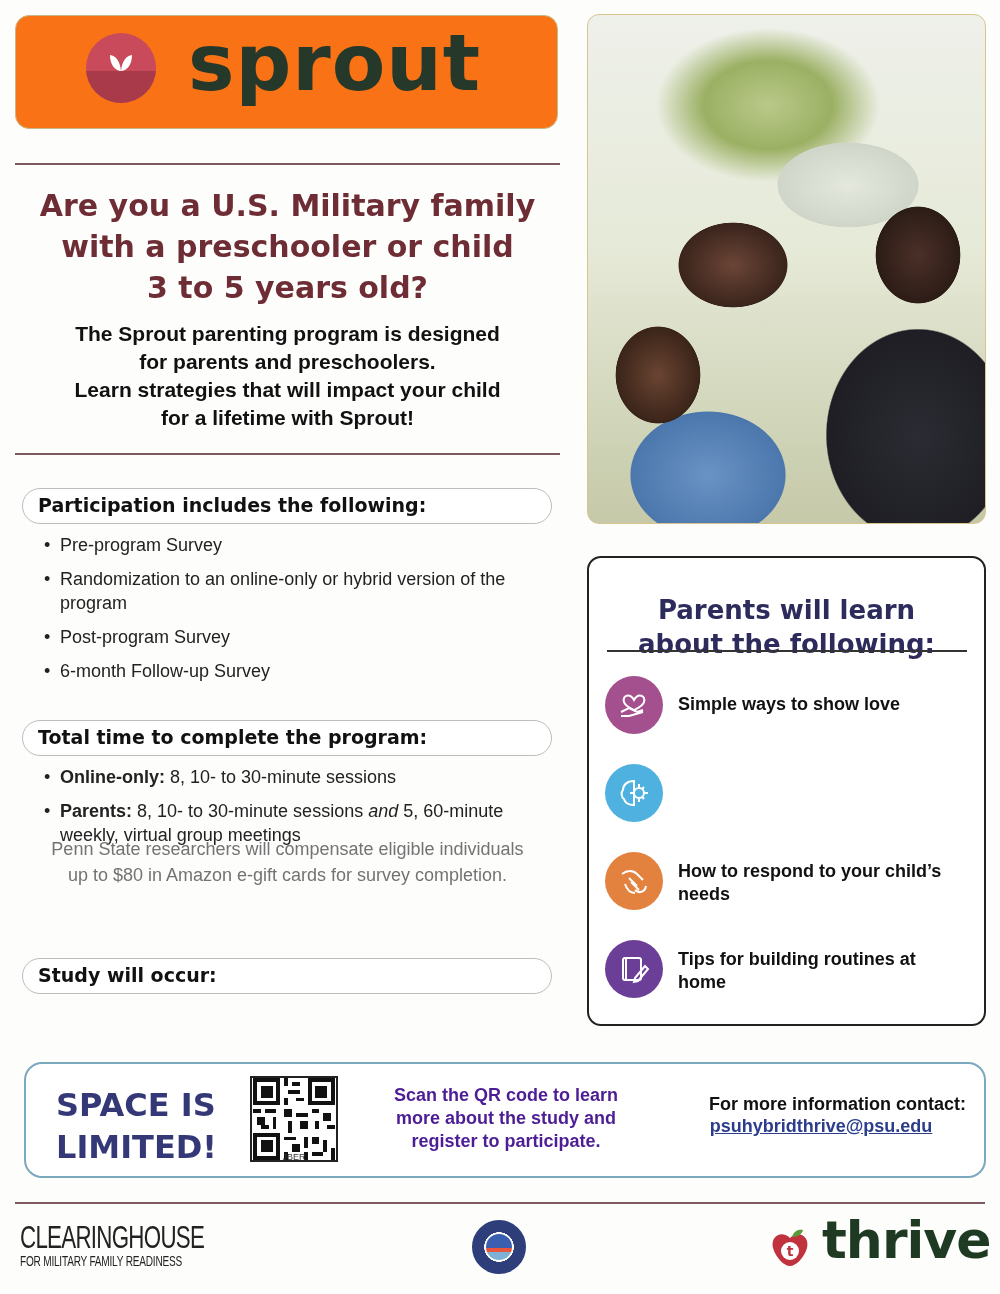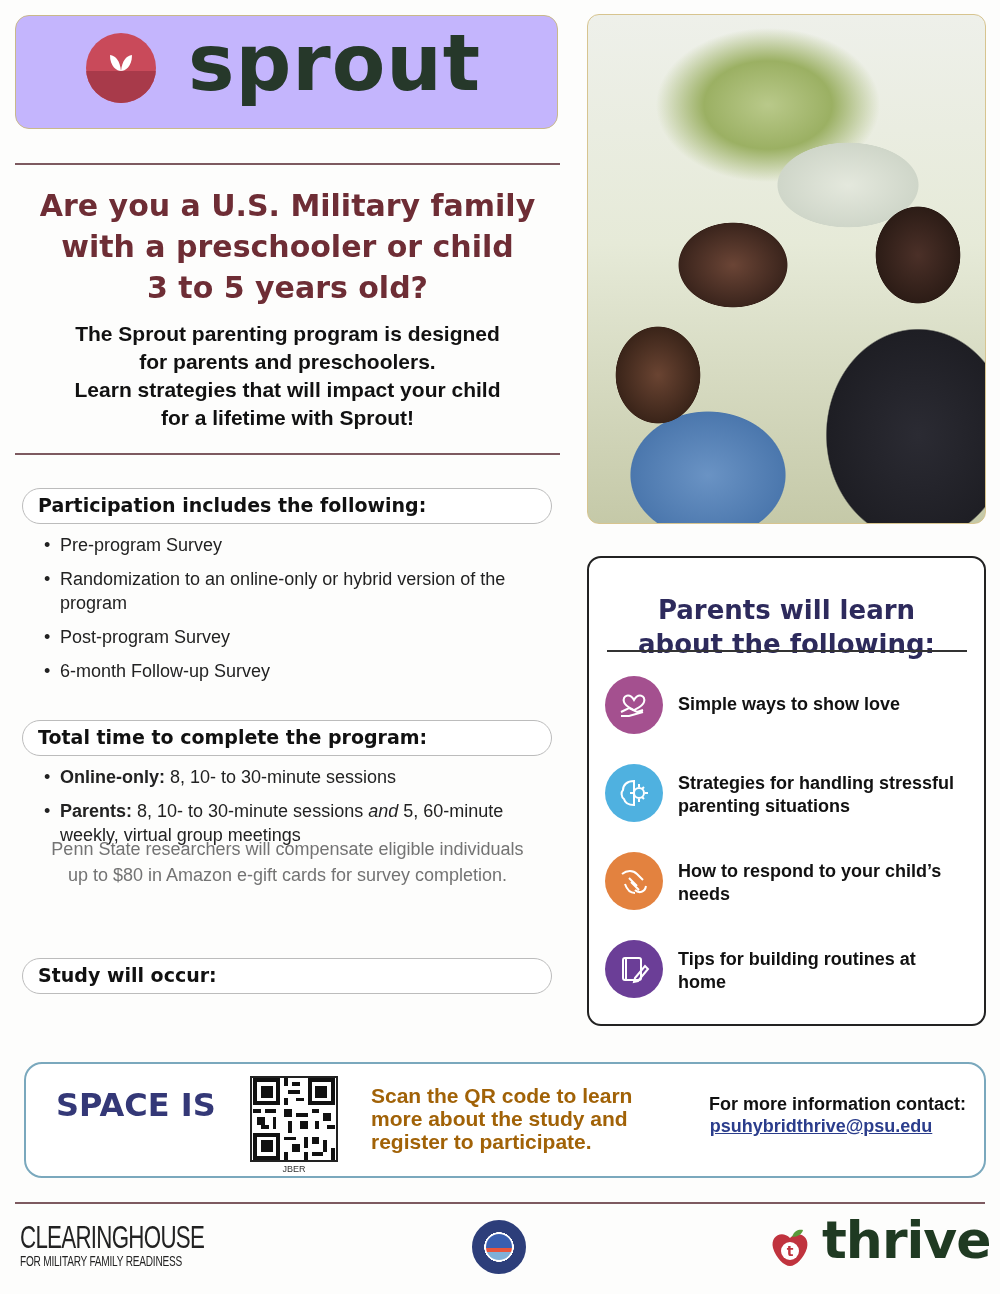--- a/index.html
+++ b/index.html
@@ -2,21 +2,21 @@
 <html><head>
 <meta charset="utf-8">
 <style>
   * { box-sizing: border-box; margin: 0; padding: 0; }
   html, body { width: 1000px; height: 1294px; background: #fdfdfc; overflow: hidden; }
   body { position: relative; font-family: "Liberation Sans", sans-serif; color: #111; }
 
   .abs { position: absolute; }
 
   
-  .logo-box { left: 15px; top: 15px; width: 543px; height: 114px; border: 1.5px solid #c9b98a; border-radius: 14px; background: #c4b5fd; }
+  .logo-box { left: 15px; top: 15px; width: 543px; height: 114px; border: 1.5px solid #c9b98a; border-radius: 14px; background: #f97316; }
   .logo-circle { left: 70px; top: 17px; width: 70px; height: 70px; border-radius: 50%; background: #c94a5a; overflow: hidden; }
   .logo-circle .lower { position: absolute; left: 0; bottom: 0; width: 100%; height: 46%; background: #a83a4a; }
   .logo-word { left: 172px; top: 2px; font-family: "DejaVu Sans", sans-serif; font-weight: bold; font-size: 78px; color: #26382a; letter-spacing: 1px; }
 
   .rule { height: 2px; background: #7d5a60; }
 
   .headline { left: 15px; top: 185px; width: 545px; text-align: center; font-family: "DejaVu Sans", sans-serif; font-weight: bold; font-size: 30px; line-height: 41px; color: #6e2d35; }
   .intro { left: 15px; top: 320px; width: 545px; text-align: center; font-weight: bold; font-size: 21px; line-height: 28px; color: #111; }
 
   .pill { left: 22px; width: 530px; height: 36px; border: 1.5px solid #bcbcbc; border-radius: 18px; background: #fff; padding-left: 15px; font-family: "DejaVu Sans", sans-serif; font-weight: bold; font-size: 19px; line-height: 33px; color: #111; }
@@ -47,22 +47,22 @@
   .learn-rule { left: 18px; top: 92px; width: 360px; height: 2px; background: #333; }
   .learn-item { left: 16px; width: 370px; height: 60px; }
   .learn-icon { position: absolute; left: 0; top: 0; width: 58px; height: 58px; border-radius: 50%; display: flex; align-items: center; justify-content: center; }
   .learn-icon svg { width: 34px; height: 34px; }
   .learn-text { position: absolute; left: 73px; top: 8px; width: 290px; font-weight: bold; font-size: 18px; line-height: 23px; color: #111; }
 
   
   .cta-box { left: 24px; top: 1062px; width: 962px; height: 116px; border: 2px solid #7aa8bd; border-radius: 18px; background: #fff; }
   .space { left: 30px; top: 20px; font-family: "DejaVu Sans", sans-serif; font-weight: bold; font-size: 32px; line-height: 42px; color: #343877; }
   .qr { left: 224px; top: 12px; width: 88px; height: 86px; border: 2px solid #222; background: #fff; }
-  .qr-label { left: 224px; top: 100px; width: 88px; text-align: center; font-size: 9px; color: #333; }
-  .scan { left: 345px; top: 20px; width: 270px; font-weight: bold; font-size: 21px; line-height: 23px; color: #a16207; }
+  .qr-label { left: 224px; top: 88px; width: 88px; text-align: center; font-size: 9px; color: #333; }
+  .scan { left: 345px; top: 20px; width: 270px; text-align: center; font-weight: bold; font-size: 18px; line-height: 23px; color: #4c1d95; }
   .contact { left: 650px; top: 30px; width: 290px; text-align: right; font-weight: bold; font-size: 18px; color: #111; }
   .email { left: 650px; top: 52px; width: 290px; text-align: center; font-weight: bold; font-size: 18px; color: #2b3d8c; text-decoration: underline; }
 
   
   .clearing { left: 20px; top: 1222px; }
   .clearing .big { font-family: "Liberation Sans Narrow", "Liberation Sans", sans-serif; font-size: 31px; line-height: 31px; color: #222; transform: scaleX(0.72); transform-origin: left; letter-spacing: -1px; display: block; white-space: nowrap; }
   .clearing .small { font-size: 14px; line-height: 16px; color: #222; transform: scaleX(0.72); transform-origin: left; display: block; white-space: nowrap; letter-spacing: -0.3px; }
   .seal { left: 472px; top: 1220px; width: 54px; height: 54px; border-radius: 50%; border: 4px solid #2d3e7a; background: radial-gradient(circle at 50% 50%, #fff 0 45%, #2d3e7a 46% 100%); }
   .seal .core { position: absolute; left: 10px; top: 10px; width: 26px; height: 26px; border-radius: 50%; background: linear-gradient(180deg, #3a5fb0 0 55%, #e8543c 55% 70%, #7fb0d8 70% 100%); }
   .thrive { left: 770px; top: 1216px; height: 60px; }
@@ -141,21 +141,20 @@
   </div>
 
   <div class="abs learn-item" style="top:206px;">
     <div class="learn-icon" style="background:#4fb1e0;">
       <svg viewBox="0 0 34 34" fill="none" stroke="#fff" stroke-width="2">
           <path d="M17 5 C 10 5 6 9 6 14 C 4 16 4 21 7 23 C 8 27 12 29 17 29 Z"></path>
           <circle cx="22" cy="17" r="5"></circle>
           <path d="M22 8 V 11 M22 23 V 26 M13 17 H 16 M28 17 H 31 M27 11 L 25 13 M27 23 L 25 21"></path>
         </svg>
     </div>
-    <div class="learn-text">Strategies for handling stressful parenting situations</div>
   </div>
 
   <div class="abs learn-item" style="top:294px;">
     <div class="learn-icon" style="background:#e3823f;">
       <svg viewBox="0 0 34 34" fill="none" stroke="#fff" stroke-width="2">
           <path d="M5 10 C 10 6 16 6 20 10 L 26 16 M12 14 L 20 22 M14 18 L 22 26 M18 26 C 22 30 28 28 29 22"></path>
           <path d="M8 20 C 10 26 14 29 18 29"></path>
         </svg>
     </div>
     <div class="learn-text">How to respond to your child’s needs</div>
@@ -169,20 +168,21 @@
           <path d="M18 26 L 28 14 L 31 17 L 21 29 L 17 30 Z"></path>
         </svg>
     </div>
     <div class="learn-text">Tips for building routines at home</div>
   </div>
 </div>
 
 <div class="abs cta-box">
   <div class="abs space">
     <div>SPACE IS</div>
+    <div>LIMITED!</div>
   </div>
   <div class="abs qr">
     <svg width="84" height="82" viewBox="0 0 21 21" shape-rendering="crispEdges">
       <rect x="0" y="0" width="7" height="7" fill="#111"></rect>
         <rect x="1" y="1" width="5" height="5" fill="#fff"></rect>
         <rect x="2" y="2" width="3" height="3" fill="#111"></rect>
       <rect x="14" y="0" width="7" height="7" fill="#111"></rect>
         <rect x="15" y="1" width="5" height="5" fill="#fff"></rect>
         <rect x="16" y="2" width="3" height="3" fill="#111"></rect>
       <rect x="0" y="14" width="7" height="7" fill="#111"></rect>

